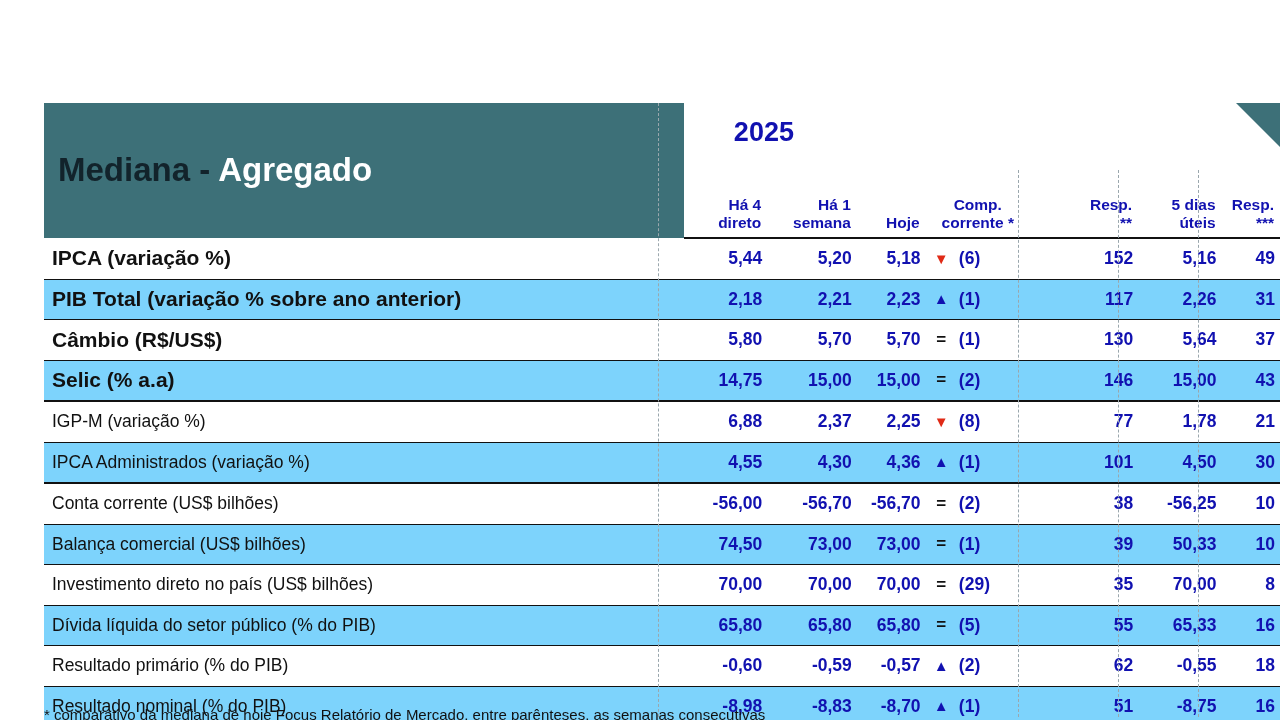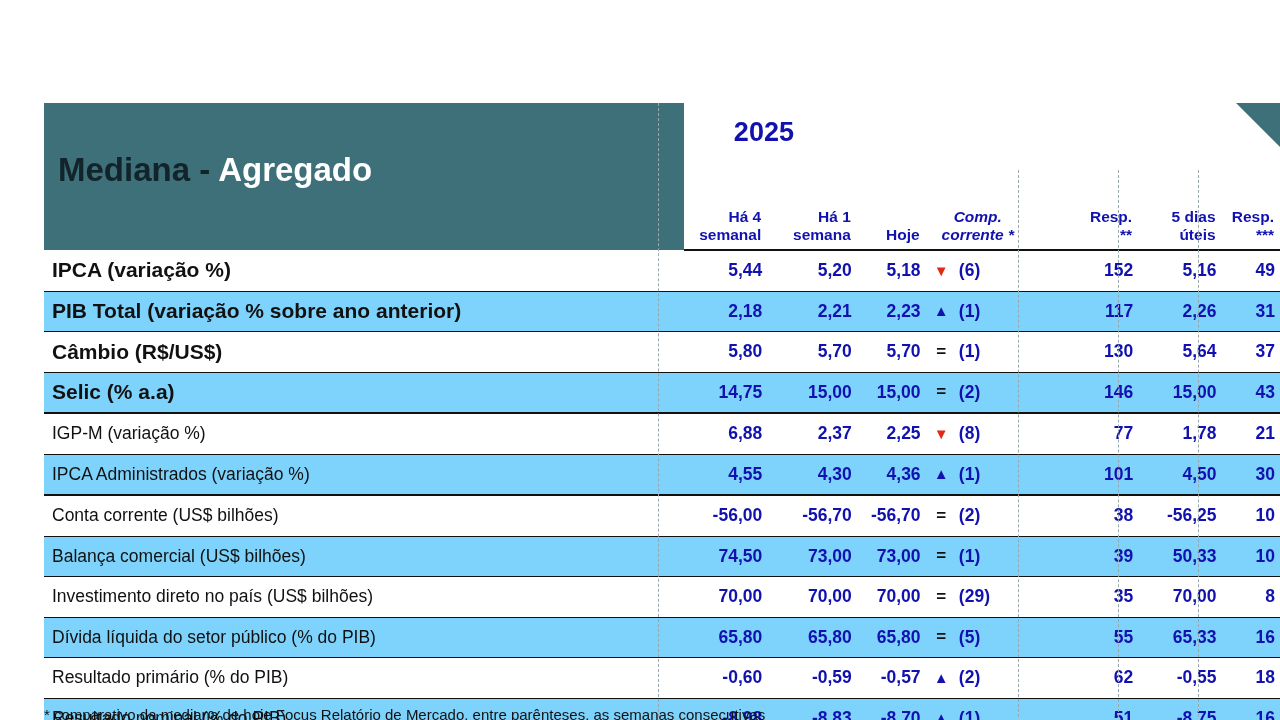--- a/index.html
+++ b/index.html
@@ -63,21 +63,21 @@
     border-collapse: collapse;
     width: 1236px;
     table-layout: fixed;
   }
 
   
   .title-cell {
     background: #3d7078;
     color: #ffffff;
     vertical-align: middle;
-    padding: 0 0 12px 14px;
+    padding: 0 0 0 14px;
     height: 135px;
   }
   .title-text {
     font-size: 33px;
     font-weight: bold;
     line-height: 1.05;
     white-space: nowrap;
   }
   .title-text .dark { color: #12232b; }
   .title-text .sep { color: #12232b; font-weight: bold; }
@@ -114,21 +114,21 @@
   th.colhead {
     color: #1111b0;
     font-size: 15.5px;
     font-weight: bold;
     text-align: right;
     vertical-align: bottom;
     padding: 0 6px 6px 2px;
     line-height: 1.12;
     background: #ffffff;
   }
-  th.colhead.center { text-align: center; font-style: italic; }
+  th.colhead.center { text-align: center; }
 
   
   td.label {
     font-size: 17.5px;
     color: #111111;
     padding: 0 6px 0 8px;
     height: 39.5px;
     white-space: nowrap;
     overflow: hidden;
   }
@@ -228,21 +228,21 @@
           <span class="year-text">2025</span>
         </td>
         <td class="fold-cell">
           <div class="fold"></div>
         </td>
       </tr>
 
       <tr class="headrule">
         <th class="colhead">
           <span>Há 4</span><br>
-          <span>semanal</span>
+          <span>direto</span>
         </th>
         <th class="colhead">
           <span>Há 1</span><br>
           <span>semana</span>
         </th>
         <th class="colhead">
           <span>Hoje</span>
         </th>
         <th class="colhead center" colspan="2">
           <span>Comp.</span><br>

